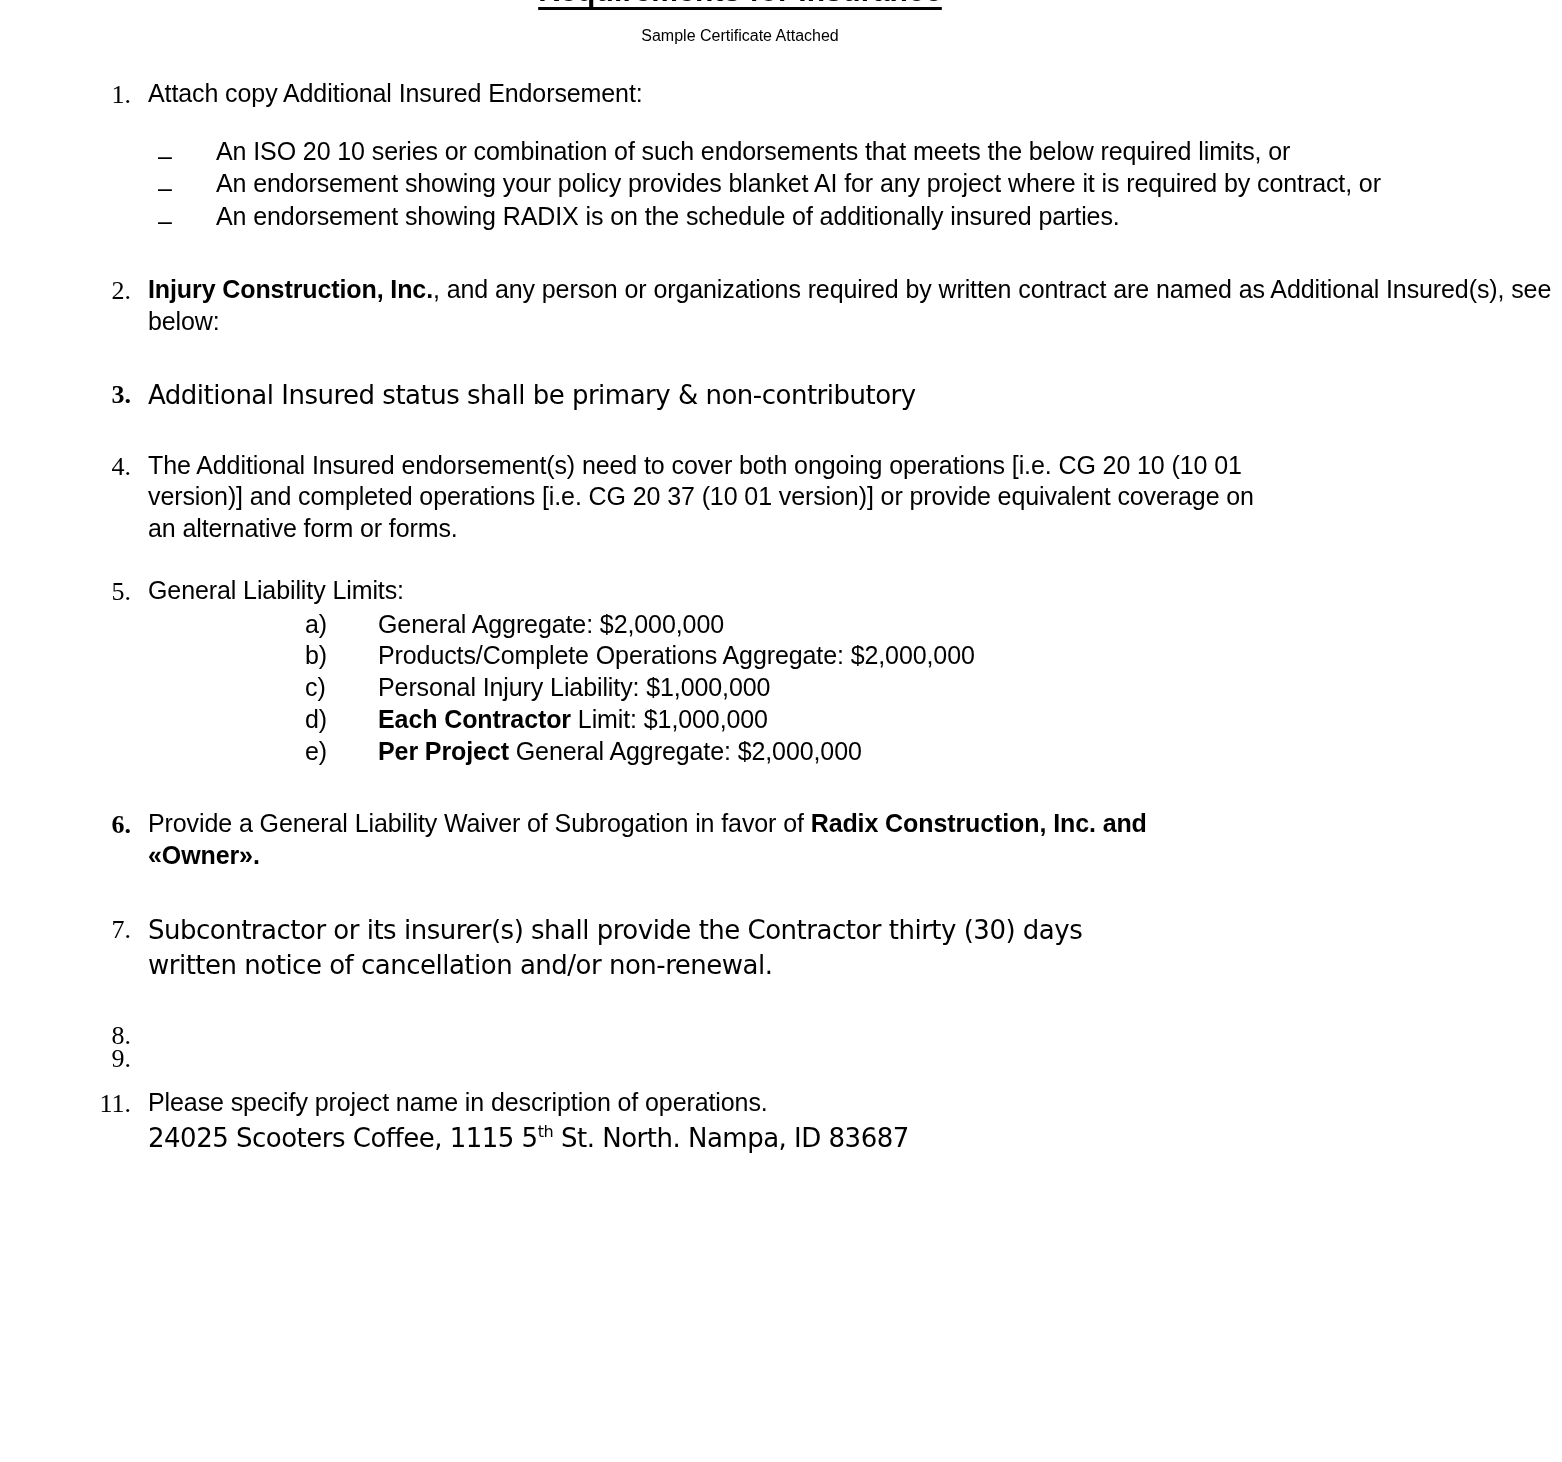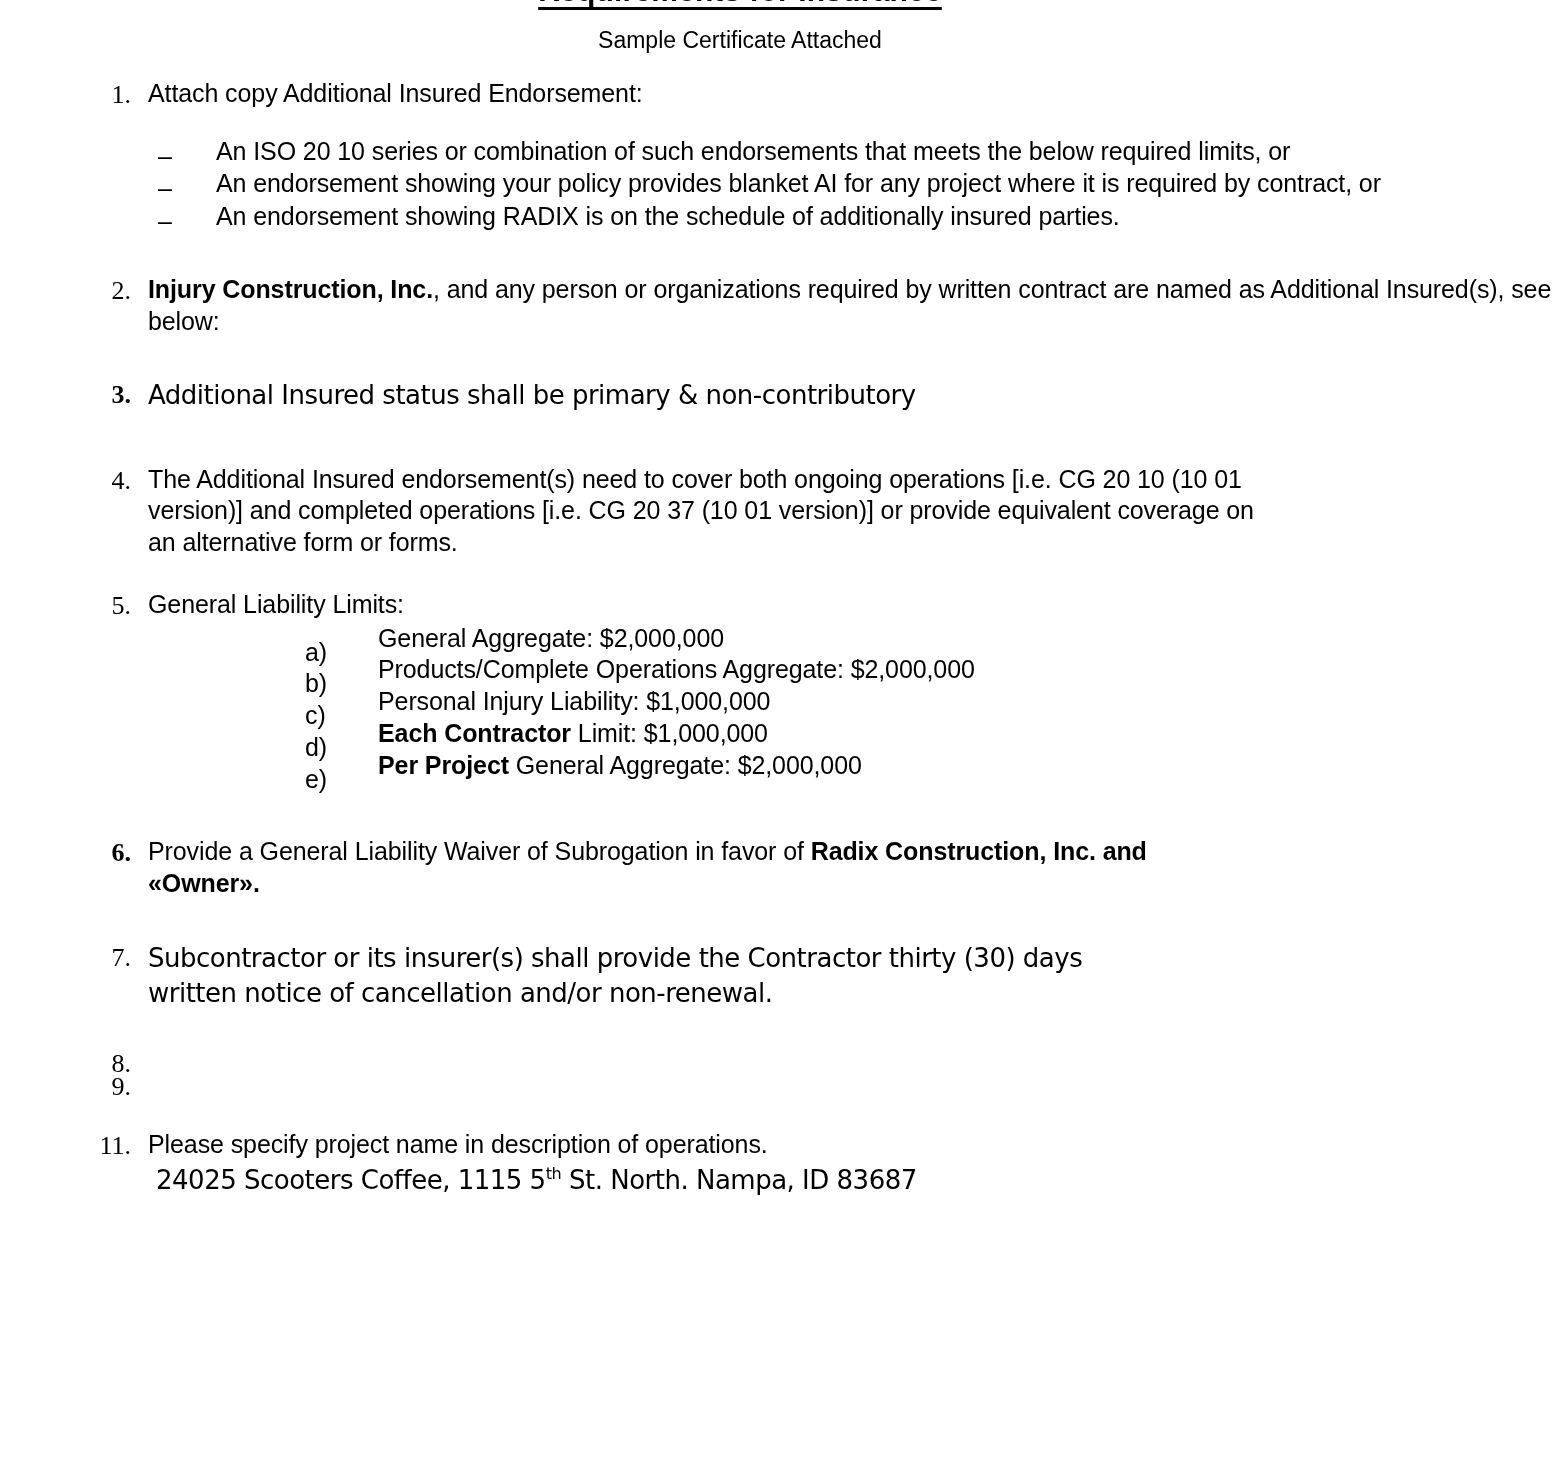--- a/index.html
+++ b/index.html
@@ -41,21 +41,21 @@
     text-decoration-thickness: 3px;
     white-space: nowrap;
   }
   .doc-subtitle {
     position: absolute;
     top: 27px;
     left: 0;
     width: 1480px;
     text-align: center;
     font-family: "Liberation Sans", sans-serif;
-    font-size: 23px;
+    font-size: 16px;
     white-space: nowrap;
   }
 
   
   .list {
     position: absolute;
     top: 78px;
     left: 0;
     width: 1562px;
   }
@@ -77,21 +77,20 @@
     line-height: 1.27;
   }
   .item > .num.bold { font-weight: 700; }
 
   
   .body-arial {
     font-family: "Liberation Sans", sans-serif;
     font-size: 25px;
     line-height: 1.27;
     letter-spacing: -0.1px;
-    margin-top: 14px;
   }
   
   .body-calibri {
     font-family: "DejaVu Sans", sans-serif;
     font-size: 26px;
     line-height: 1.35;
     letter-spacing: -0.5px;
   }
 
   b, strong { font-weight: 700; }
@@ -133,21 +132,20 @@
     font-size: 25px;
   }
 
   .gap-xl { height: 41px; }
   .gap-l  { height: 36px; }
   .gap-m  { height: 30px; }
   .gap-s  { height: 22px; }
 
   .addr {
     margin-top: 2px;
-    margin-left: 8px;
   }
   sup {
     font-size: 0.62em;
     vertical-align: super;
     line-height: 0;
   }
   .nw { white-space: nowrap; }
 </style>
 </head>
 <body>

